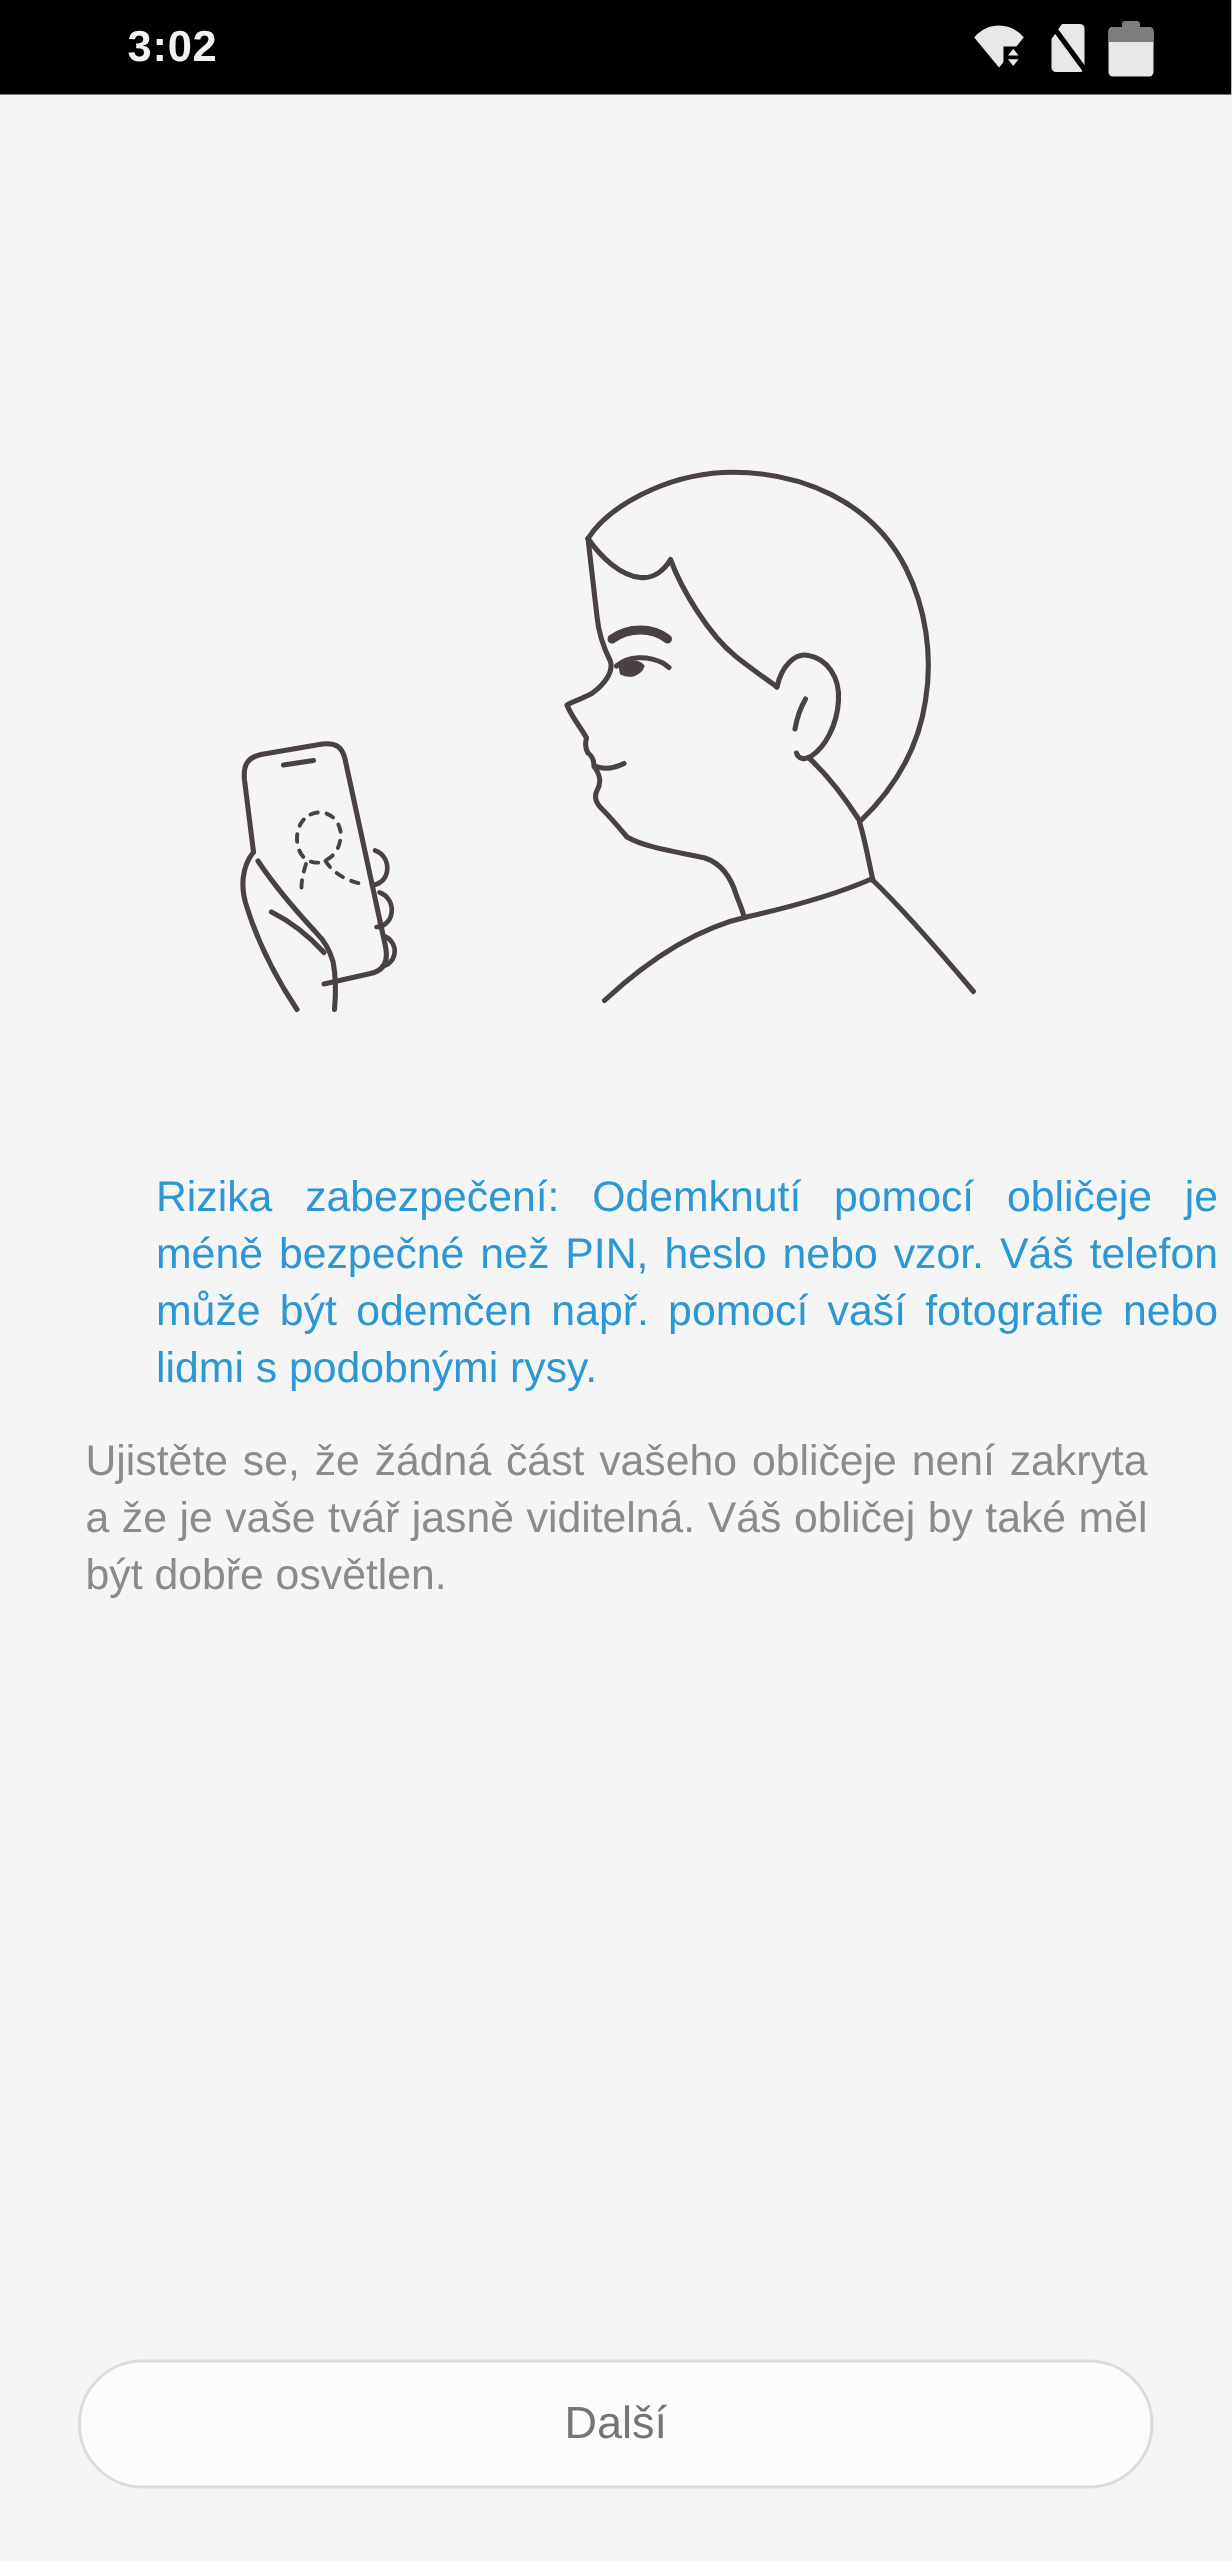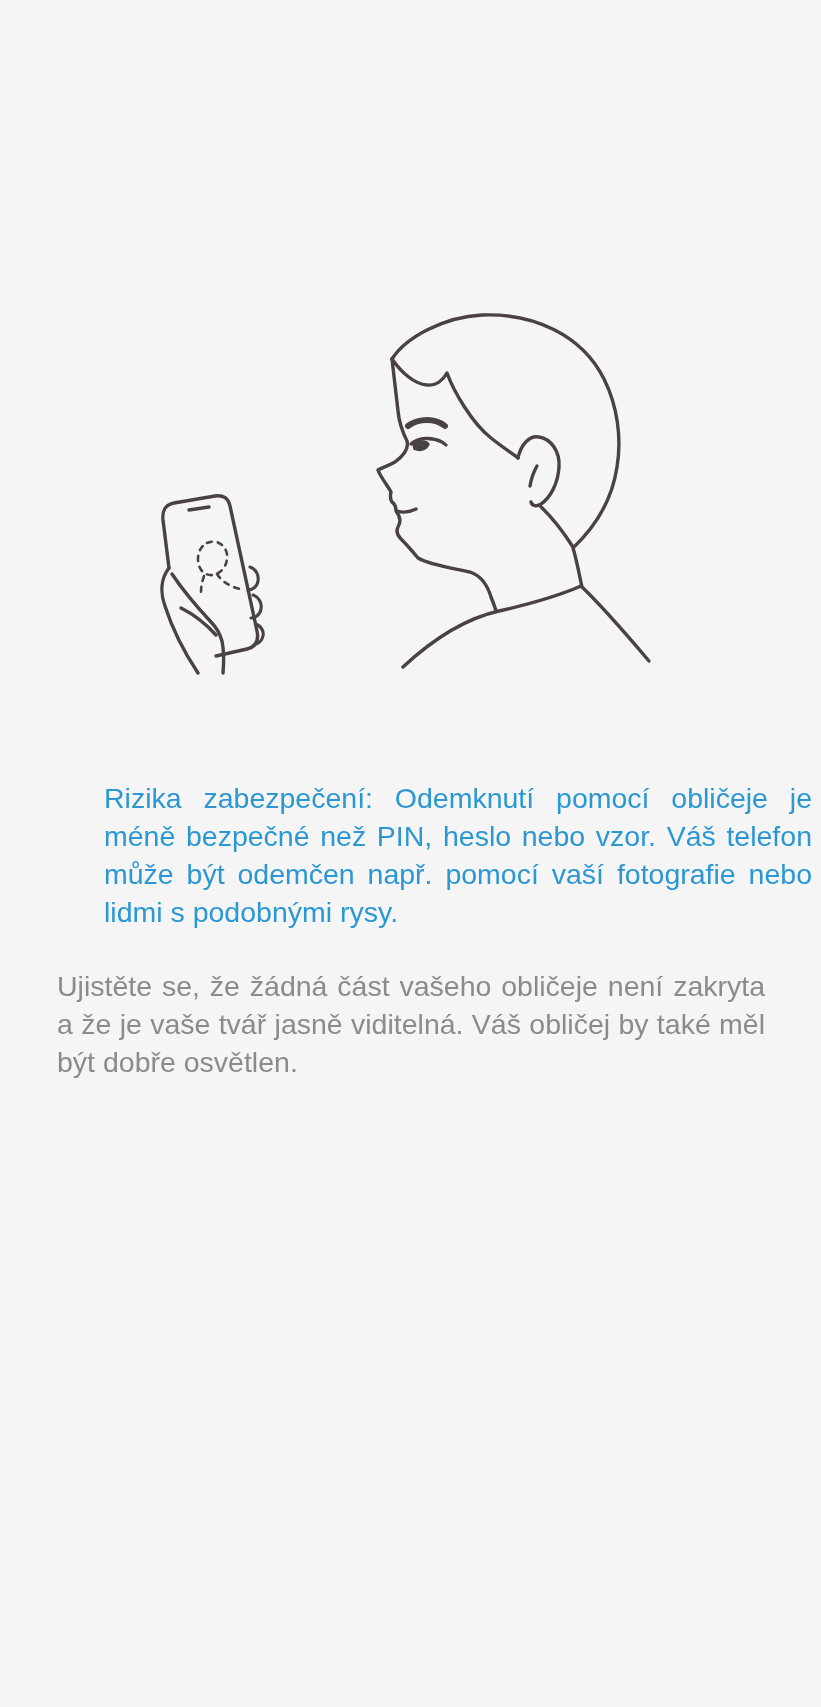--- a/index.html
+++ b/index.html
@@ -50,38 +50,66 @@
     position:absolute; left:160px; top:295px; width:500px; height:390px;
   }
 
   
   .para {
     position:absolute; left:57px; width:708px;
     font-size:28.5px; line-height:38px;
     text-align:justify; text-align-last:left;
   }
   .para-blue { top:779px; color:#2b97d3;margin-left:47px; }
-  .para-gray { top:955px; color:#8b8b8b;margin-top:12px; }
+  .para-gray { top:955px; color:#8b8b8b; }
 
   
   .next-button {
     position:absolute; left:52px; top:1573px; width:717px; height:86px;
     background:#fcfcfc; border:2px solid #dcdcdc; border-radius:44px;
     display:flex; align-items:center; justify-content:center;
     font-family:"Liberation Sans", sans-serif;
     font-size:30px; color:#757575; cursor:pointer;
   }
 
   svg { display:block; }
 </style>
 </head>
 <body>
 
 <div class="screen">
 
+  <div class="status-bar">
+    <span class="status-time">3:02</span>
+    <div class="status-icons">
+
+      <span>
+        <svg width="37" height="32" viewBox="0 0 37 32">
+          <path d="M18,29 L1.5,9 C6,3.5 12,1 18,1 C24,1 30,3.5 34.5,9 Z" fill="#e8e8e8"></path>
+          <rect x="21" y="15" width="16" height="17" fill="#000"></rect>
+          <path d="M24,21 L27.5,16.5 L31,21 Z" fill="#e8e8e8"></path>
+          <path d="M24,23.5 L31,23.5 L27.5,28 Z" fill="#e8e8e8"></path>
+        </svg>
+      </span>
+
+      <span>
+        <svg width="32" height="38" viewBox="0 0 32 38">
+          <path d="M12,3 L24,3 a3,3 0 0 1 3,3 L27,32 a3,3 0 0 1 -3,3 L8,35 a3,3 0 0 1 -3,-3 L5,13 Z" fill="#e8e8e8"></path>
+          <line x1="4" y1="2" x2="29" y2="36" stroke="#000" stroke-width="3.5"></line>
+        </svg>
+      </span>
+
+      <span class="battery">
+        <span class="nub"></span>
+        <span class="body">
+            <span class="level-dark"></span>
+          </span>
+      </span>
+    </div>
+  </div>
 
 
   <div class="illustration">
     <svg width="500" height="390" viewBox="0 0 500 390" fill="none" stroke="#4a4145" stroke-width="3.4" stroke-linecap="round" stroke-linejoin="round">
 
       <path d="M232,64 C246,42 284,22 322,20 C374,18 422,40 444,84 C457,110 462,142 457,172 C452,206 434,233 413,253 C417,266 419,279 422,292"></path>
 
       <path d="M232,64 C241,77 254,89 267,90 C276,91 283,85 287,78 C294,97 312,128 331,143 C341,151 350,157 358,163"></path>
 
       <path d="M232,64 C234,80 236,100 238,116 C239,127 243,138 247,146 C249,153 243,161 235,167 C228,171 221,173 218,175 C221,183 228,191 231,197 C230,201 230,204 232,207 C235,209 236,212 236,216 C240,221 241,227 238,232 C236,236 237,240 241,244 C247,250 253,257 258,263 C270,270 292,273 310,277 C322,281 328,292 331,302 C333,307 335,312 336,316"></path>
@@ -120,14 +148,15 @@
         <path d="M90,272 C96,274 99,280 98,286 C97,292 92,295 88,295"></path>
         <path d="M93,300 C99,302 102,308 101,314 C100,320 95,323 91,323"></path>
         <path d="M96,329 C101,331 104,336 103,341 C102,346 98,349 95,349"></path>
       </g>
     </svg>
   </div>
 
   <p class="para para-blue">Rizika zabezpečení: Odemknutí pomocí obličeje je méně bezpečné než PIN, heslo nebo vzor. Váš telefon může být odemčen např. pomocí vaší fotografie nebo lidmi s podobnými rysy.</p>
   <p class="para para-gray">Ujistěte se, že žádná část vašeho obličeje není zakryta a že je vaše tvář jasně viditelná. Váš obličej by také měl být dobře osvětlen.</p>
 
+  <button class="next-button">Další</button>
 
 </div>
 
 </body></html>

